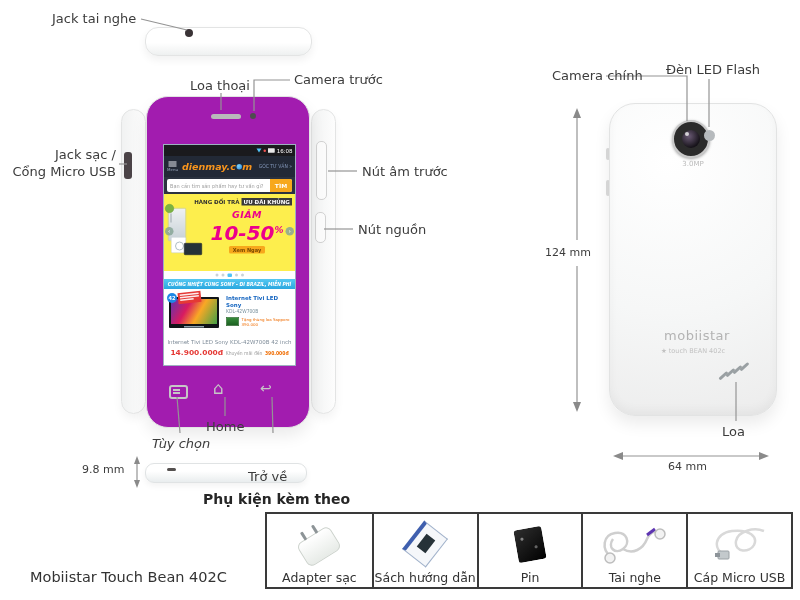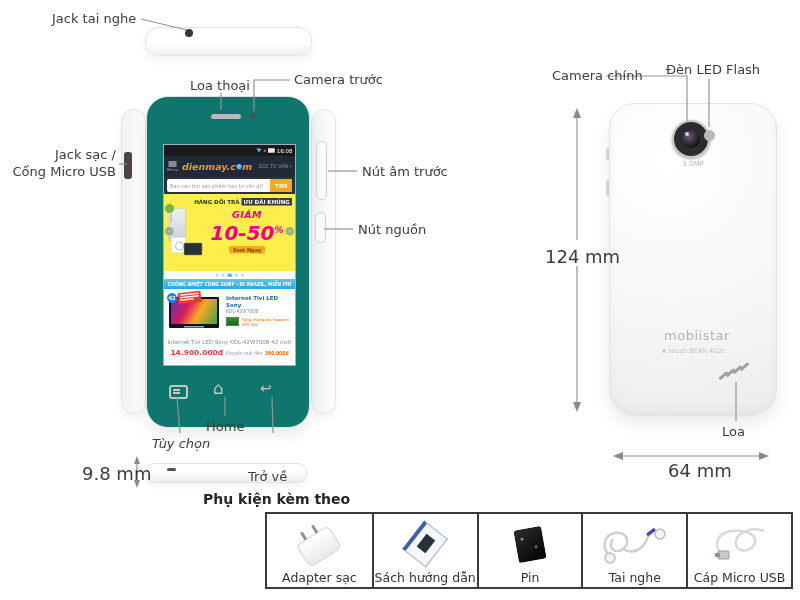--- a/index.html
+++ b/index.html
@@ -1,36 +1,36 @@
 <!DOCTYPE html>
 <html><head>
 <meta charset="utf-8">
 <style>
   html,body{margin:0;padding:0;}
   body{font-family:"DejaVu Sans","Liberation Sans",sans-serif;background:#fff;}
   #canvas{position:relative;width:800px;height:600px;background:#fff;overflow:hidden;}
 
   .callout{position:absolute;font-size:13px;color:#3c3c3c;white-space:nowrap;z-index:6;}
-  .dim{position:absolute;font-size:18px;color:#3c3c3c;white-space:nowrap;z-index:6;}
+  .dim{position:absolute;font-size:11px;color:#3c3c3c;white-space:nowrap;z-index:6;}
   #lines{position:absolute;left:0;top:0;z-index:5;pointer-events:none;}
 
   
   .top-edge{position:absolute;left:145px;top:27px;width:165px;height:27px;border-radius:13px;
     background:linear-gradient(#ffffff 55%,#eef0f0);border:1px solid #e3e4e4;box-shadow:0 4px 8px rgba(0,0,0,.06);z-index:1;}
   .jack-hole{position:absolute;left:185px;top:29px;width:8px;height:8px;border-radius:50%;background:#3a3336;z-index:2;}
 
   
   .sliver{position:absolute;width:23px;height:303px;top:109px;border-radius:14px;
     background:linear-gradient(90deg,#f1f2f2,#fdfdfd);border:1px solid #e3e4e4;box-shadow:0 5px 10px rgba(0,0,0,.05);z-index:1;}
   .usb-port{position:absolute;left:124px;top:152px;width:8px;height:27px;border-radius:3px;background:#4b4347;z-index:2;}
   .side-btn{position:absolute;background:#fbfbfb;border:1px solid #d2d2d2;border-radius:5px;z-index:2;}
 
   
   .front-phone{position:absolute;left:146px;top:96px;width:162px;height:330px;border-radius:22px;
-    background:#0f766e;border:1px solid #e2e3e3;box-shadow:0 8px 16px rgba(0,0,0,.08);z-index:2;}
+    background:#a21caf;border:1px solid #e2e3e3;box-shadow:0 8px 16px rgba(0,0,0,.08);z-index:2;}
   .earpiece{position:absolute;left:64px;top:17px;width:30px;height:5px;border-radius:3px;background:#b9babb;}
   .fcam{position:absolute;left:103px;top:16px;width:6px;height:6px;border-radius:50%;background:#4d4d4f;}
   .screen{position:absolute;left:16px;top:47px;width:131px;height:220px;border:1px solid #9eb0c0;background:#fff;overflow:hidden;}
   .screen-inner{width:262px;height:440px;transform:scale(.5);transform-origin:0 0;display:flex;flex-direction:column;}
 
   .s-status{height:22px;background:#1a1a1d;display:flex;align-items:center;justify-content:flex-end;gap:4px;padding:0 5px;flex:none;}
   .wifi-ic{width:0;height:0;border-left:5px solid transparent;border-right:5px solid transparent;border-top:8px solid #4fc3f7;}
   .sim-ic{width:5px;height:5px;border-radius:50%;background:#ef5350;}
   .batt-ic{width:11px;height:6px;border:1px solid #e8e8e8;background:#e8e8e8;}
   .s-time{color:#fff;font-size:11px;}
@@ -361,13 +361,14 @@
         <svg width="76" height="44">
           <path d="M24,34 C10,30 12,12 30,10 C48,8 56,16 52,24 C48,32 32,32 34,20 C36,10 52,6 62,10" fill="none" stroke="#d9d9d9" stroke-width="2.5"></path>
           <rect x="16" y="30" width="11" height="8" rx="1" fill="#c3c9cc" stroke="#9aa1a5"></rect>
           <rect x="13" y="32" width="5" height="4" fill="#8d9499"></rect>
         </svg>
       </div>
       <div class="acc-label">Cáp Micro USB</div>
     </div>
   </div>
 
+  <div class="footer-name">Mobiistar Touch Bean 402C</div>
 </div>
 
 </body></html>

